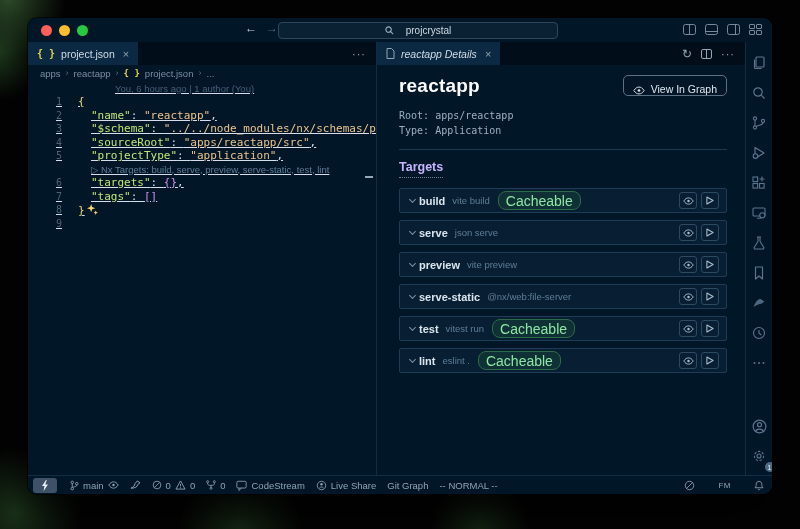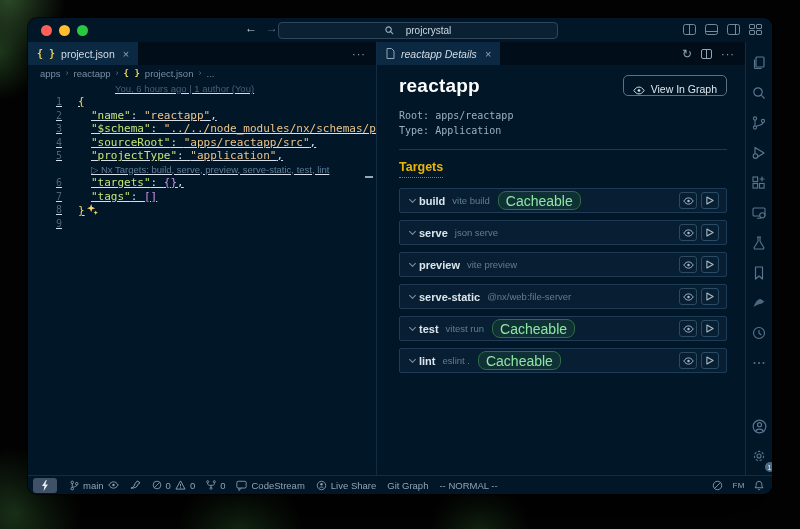--- a/index.html
+++ b/index.html
@@ -67,40 +67,40 @@
   .codelens { color:#5f7e97; font-size:9.5px; font-family:"Liberation Sans",sans-serif; }
   .sparkle { display:inline-block; margin-left:2px; transform:translateY(1px); }
   .ov-mark { position:absolute; right:3px; top:95px; width:8px; height:2px; background:#93a9b9; }
   
   .details { flex:1; padding:0 18px 0 22px; overflow:hidden; }
   .d-head { display:flex; align-items:flex-start; justify-content:space-between; margin-top:10px; }
   .d-title { font-size:19px; font-weight:600; color:#fdfeff; letter-spacing:.2px; }
   .btn-graph { display:flex; align-items:flex-end; gap:6px; height:21px; padding:0 9px; border:1px solid #5a7285; border-radius:5px; background:transparent; color:#dfe8ef; font-size:10.5px; font-family:"Liberation Sans",sans-serif; }
   .d-meta { margin-top:11px; font-family:"DejaVu Sans Mono",monospace; font-size:10px; color:#9cb0bf; line-height:15px; }
   .d-div { border:none; border-top:1px solid #1c3a52; margin-top:11px; }
-  .d-targets-h { margin-top:10px; font-size:12.5px; font-weight:700; color:#eab308; width:fit-content; padding-bottom:3px; border-bottom:1.5px dotted #6a8199; }
+  .d-targets-h { margin-top:10px; font-size:12.5px; font-weight:700; color:#c4b5fd; width:fit-content; padding-bottom:3px; border-bottom:1.5px dotted #6a8199; }
   .trows { margin-top:10px; display:flex; flex-direction:column; gap:7px; }
   .trow { height:25px; border:1px solid #1e3c55; border-radius:2px; background:#081f33; display:flex; align-items:center; padding:0 7px; }
   .chev { width:5px; height:5px; border-left:1.3px solid #7a95ab; border-bottom:1.3px solid #7a95ab; transform:rotate(-45deg); margin:0 4px 2px 3px; flex:0 0 auto; }
   .tname { font-size:11px; font-weight:700; color:#dbe5ee; margin-right:7px; }
   .tcmd { font-size:9.5px; color:#5f7e97; }
   .tbadge { margin-left:8px; font-size:14px; color:#8ee6a3; background:rgba(40,110,64,.22); border:1px solid #2e6b48; border-radius:8px; padding:1.5px 7px; line-height:1; }
   .t-sp { flex:1; }
   .ibtn { width:18px; height:17px; border:1px solid #2b4b64; border-radius:3px; background:transparent; display:flex; align-items:center; justify-content:center; margin-left:4px; padding:0; }
   
   .activitybar { width:27px; flex:0 0 27px; border-left:1px solid #122c42; display:flex; flex-direction:column; align-items:center; padding-top:6px; background:#011627; }
   .ab-ic { width:27px; height:30px; display:flex; align-items:center; justify-content:center; color:#5a768e; }
   .ab-bottom { margin-top:auto; margin-bottom:4px; display:flex; flex-direction:column; align-items:center; }
   .gear-wrap { position:relative; }
   .gear-badge { position:absolute; right:-2px; bottom:-1px; width:10px; height:10px; background:#4d6a85; color:#eaf1f7; border-radius:50%; font-size:7px; display:flex; align-items:center; justify-content:center; }
   
   .statusbar { height:19px; flex:0 0 19px; border-top:1px solid #122c42; display:flex; align-items:center; font-size:9.5px; color:#8fa5b3; padding:0 8px 0 5px; background:#011627; gap:11px; }
   .sb-item { display:flex; align-items:center; gap:4px; white-space:nowrap; }
   .remote { background:#3e5166; border-radius:3px; width:24px; height:15px; display:flex; align-items:center; justify-content:center; margin-right:2px; }
-  .sb-right { margin-left:auto; display:flex; align-items:center; gap:9px; }
+  .sb-right { margin-left:auto; display:flex; align-items:center; gap:23px; }
   svg { display:block; }
 </style>
 </head>
 <body>
 
 <div class="window">
 
   <div class="titlebar">
     <div class="traffic">
       <span class="tl red"></span>

